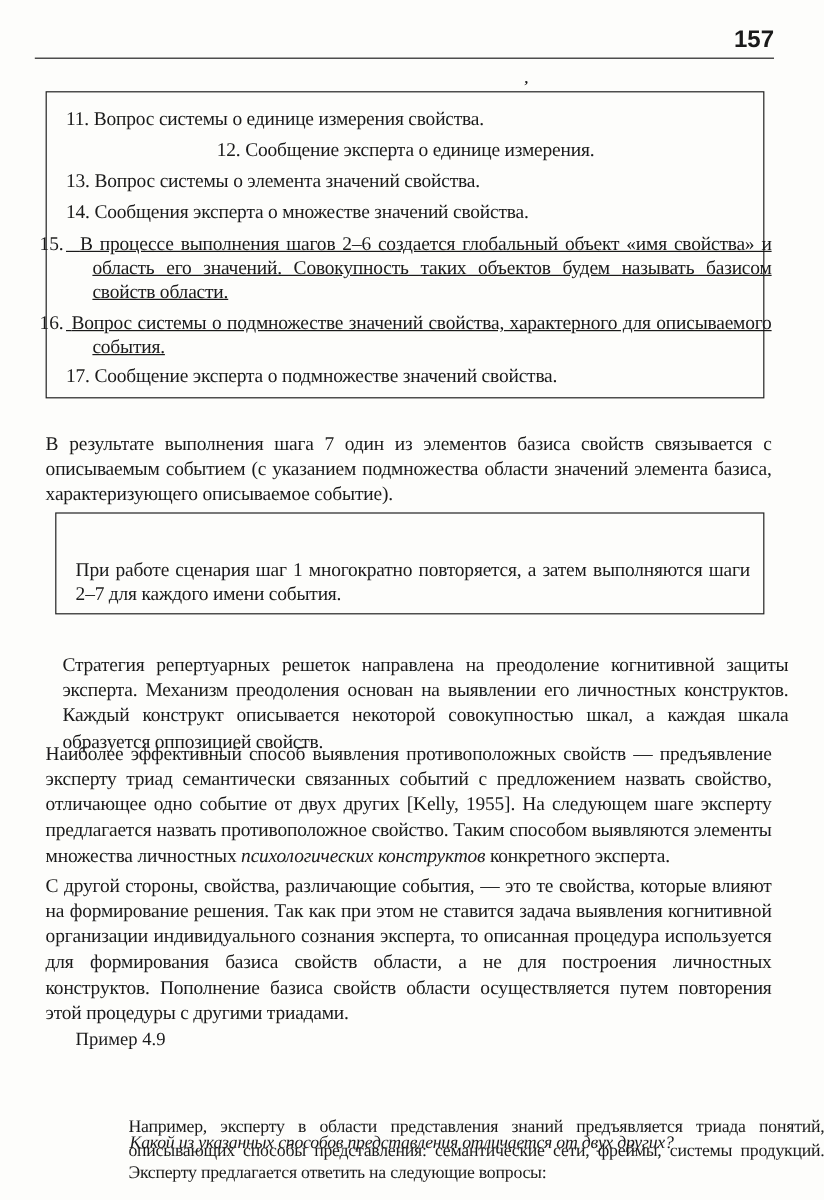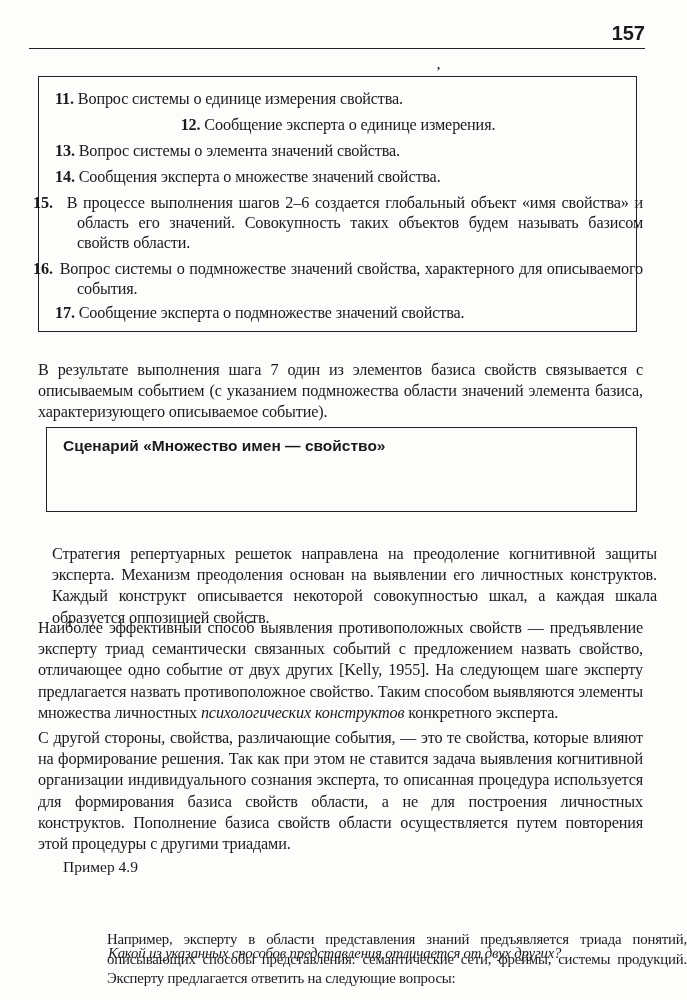--- a/index.html
+++ b/index.html
@@ -23,22 +23,22 @@
   .speck { position: absolute; font-size: 12px; font-weight: bold; }
   .box1 {
     position: absolute; left: 38px; top: 76px; width: 599px; height: 256px;
     border: 1.5px solid #222; box-sizing: border-box;
   }
   .box1 ol { list-style: none; margin: 0; padding: 0; }
   .box1 li {
     position: absolute; left: 16px; width: 566px;
     font-size: 16.2px; line-height: 20px; letter-spacing: -0.15px;
   }
-  .box1 li .num { display: inline-block; font-weight: bold; }
-  .box1 li.wrap { padding-left: 22px; text-indent: -22px; }
+  .box1 li .num { display: inline-block; }
+  .box1 li.wrap { padding-left: 22px; text-indent: -22px; text-decoration: underline; }
   .para {
     position: absolute; left: 38px; width: 605px;
     font-size: 16.2px; line-height: 21.2px; letter-spacing: -0.15px;
     text-align: justify;
   }
   .box2 {
     position: absolute; left: 46px; top: 427px; width: 591px; height: 85px;
     border: 1.5px solid #222; box-sizing: border-box;
   }
   .box2-title {
@@ -80,21 +80,21 @@
     <li style="top:90px;"><span class="num">14.</span> <span>Сообщения эксперта о множестве значений свойства.</span></li>
     <li class="wrap" style="top:116px;text-align:justify;"><span class="num">15.</span>&nbsp; <span>В процессе выполнения шагов 2–6 создается глобальный объект «имя свойства» и область его значений. Совокупность таких объектов будем называть базисом свойств области.</span></li>
     <li class="wrap" style="top:182px;text-align:justify;"><span class="num">16.</span> <span>Вопрос системы о подмножестве значений свойства, характерного для описываемого события.</span></li>
     <li style="top:226px;"><span class="num">17.</span> <span>Сообщение эксперта о подмножестве значений свойства.</span></li>
   </ol>
 </div>
 
 <p class="para" style="top:360px;margin:0;">В результате выполнения шага 7 один из элементов базиса свойств связывается с описываемым событием (с указанием подмножества области значений элемента базиса, характеризующего описываемое событие).</p>
 
 <div class="box2">
-  <div class="box2-title">Сценарий «Множество имен — свойство»</div>
+  <div class="box2-body">При работе сценария шаг 1 многократно повторяется, а затем выполняются шаги 2–7 для каждого имени события.</div>
 </div>
 
 <p class="para" style="top:530px;margin:14px;">Стратегия репертуарных решеток направлена на преодоление когнитивной защиты эксперта. Механизм преодоления основан на выявлении его личностных конструктов. Каждый конструкт описывается некоторой совокупностью шкал, а каждая шкала образуется оппозицией свойств.</p>
 
 <p class="para" style="top:618px;margin:0;"><span>Наиболее эффективный способ выявления противоположных свойств — предъявление эксперту триад семантически связанных событий с предложением назвать свойство, отличающее одно событие от двух других [Kelly, 1955]. На следующем шаге эксперту предлагается назвать противоположное свойство. Таким способом выявляются элементы множества личностных </span><i>психологических конструктов</i><span> конкретного эксперта.</span></p>
 
 <p class="para" style="top:728px;margin:0;">С другой стороны, свойства, различающие события, — это те свойства, которые влияют на формирование решения. Так как при этом не ставится задача выявления когнитивной организации индивидуального сознания эксперта, то описанная процедура используется для формирования базиса свойств области, а не для построения личностных конструктов. Пополнение базиса свойств области осуществляется путем повторения этой процедуры с другими триадами.</p>
 
 <div class="example-title">Пример 4.9</div>
 <div class="example-body">Например, эксперту в области представления знаний предъявляется триада понятий, описывающих способы представления: семантические сети, фреймы, системы продукций. Эксперту предлагается ответить на следующие вопросы:</div>

